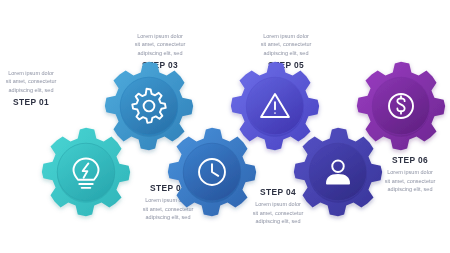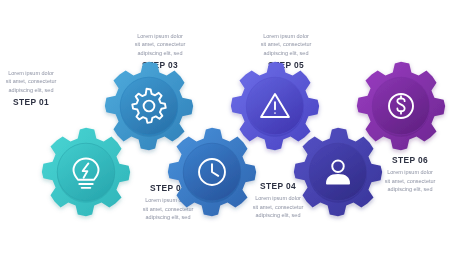--- a/index.html
+++ b/index.html
@@ -249,21 +249,21 @@
 
   <div class="caption cap-top" style="left:238px; top:32px;">
     <div class="step-desc">
       <div>Lorem ipsum dolor</div>
       <div>sit amet, consectetur</div>
       <div>adipiscing elit, sed</div>
     </div>
     <div class="step-label">STEP 05</div>
   </div>
 
-  <div class="caption cap-bottom" style="left:230px; top:181px;">
+  <div class="caption cap-bottom" style="left:230px; top:187px;">
     <div class="step-label">STEP 04</div>
     <div class="step-desc">
       <div>Lorem ipsum dolor</div>
       <div>sit amet, consectetur</div>
       <div>adipiscing elit, sed</div>
     </div>
   </div>
 
   <div class="caption cap-bottom" style="left:362px; top:155px;">
     <div class="step-label">STEP 06</div>

